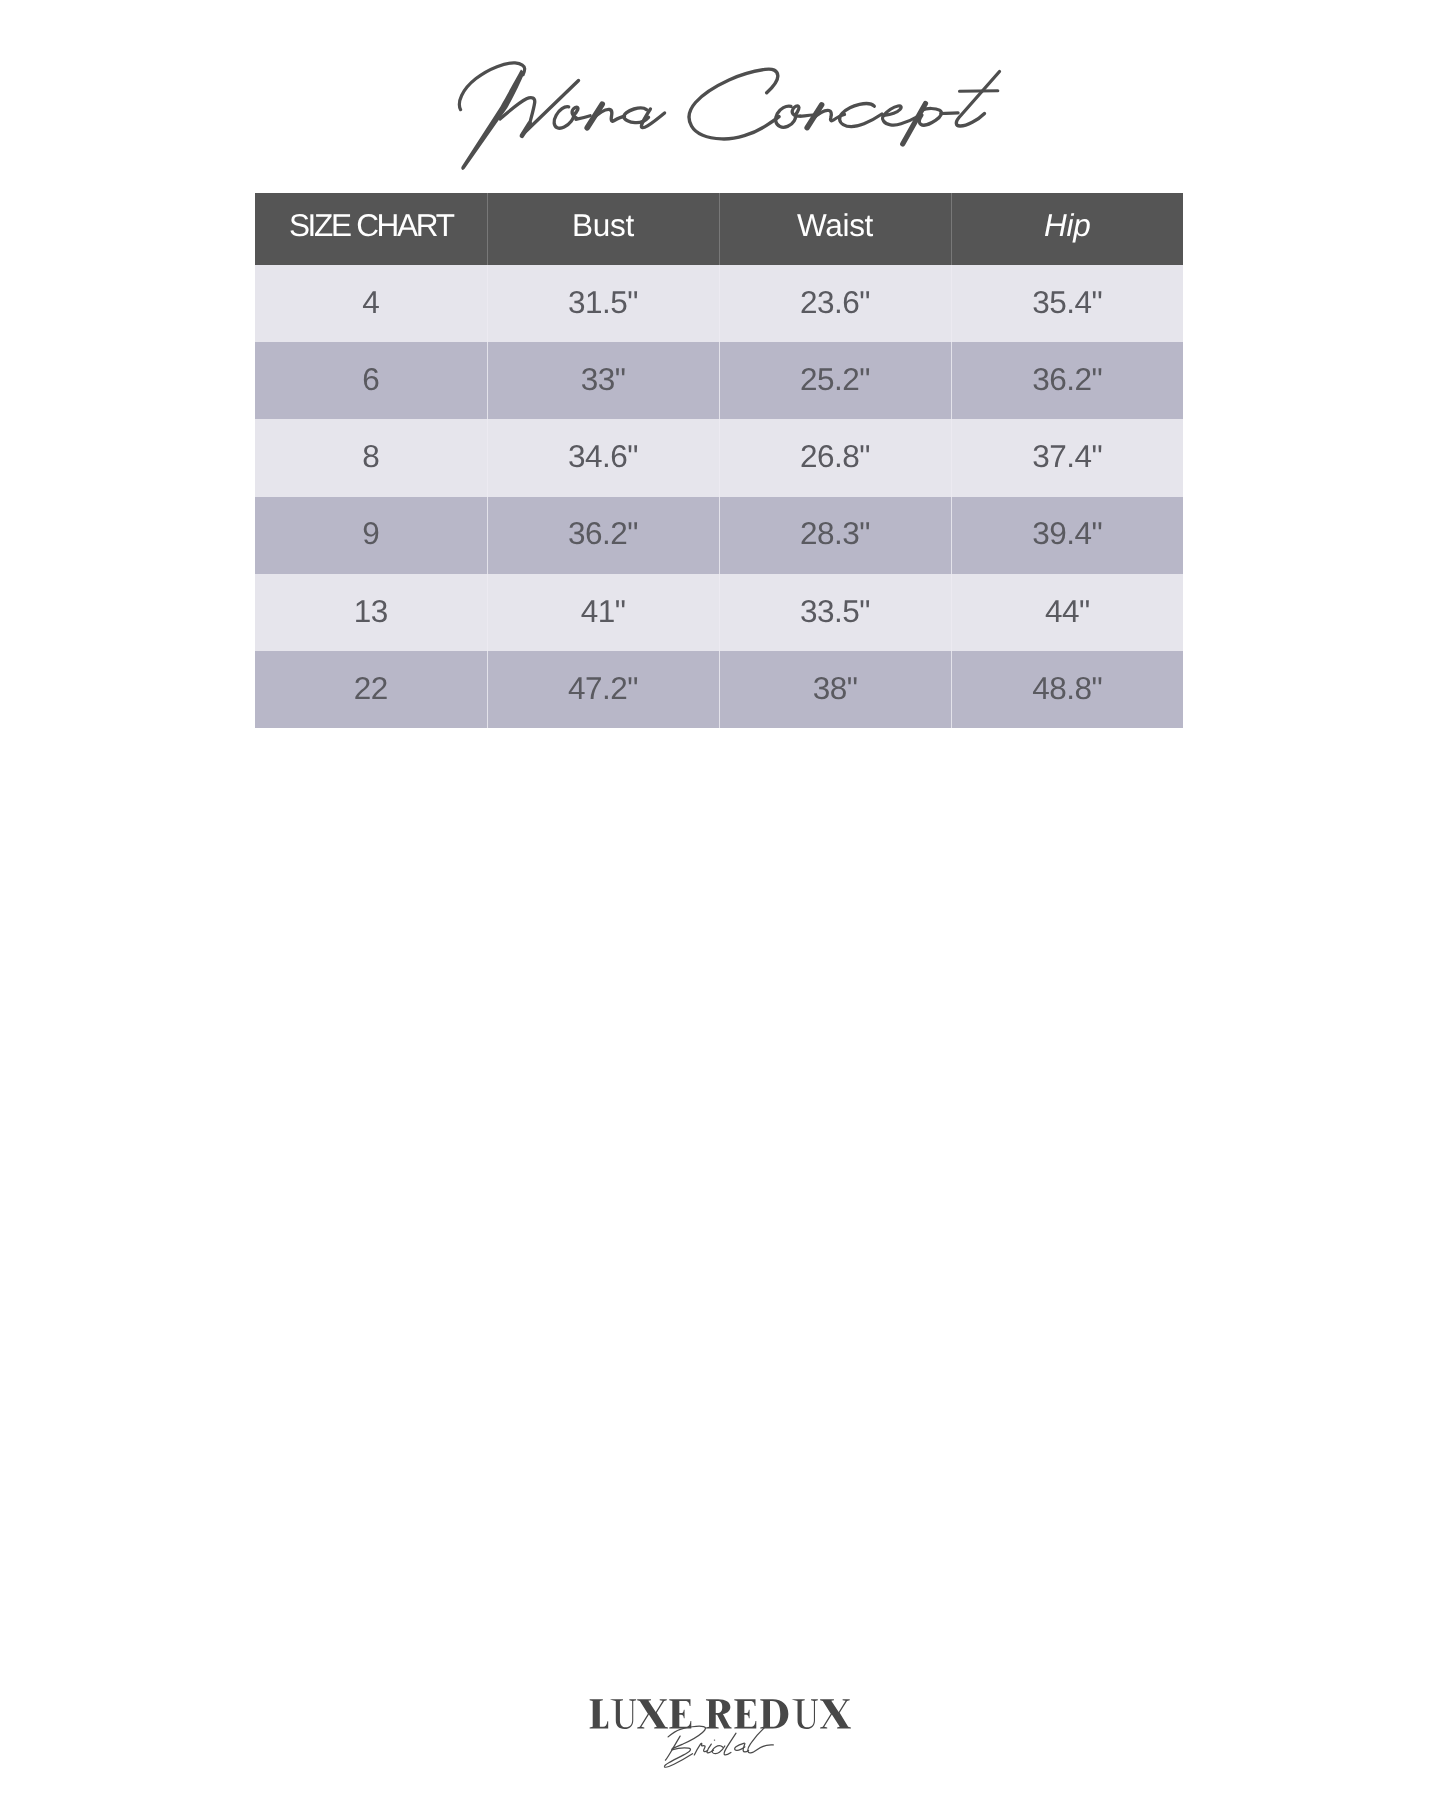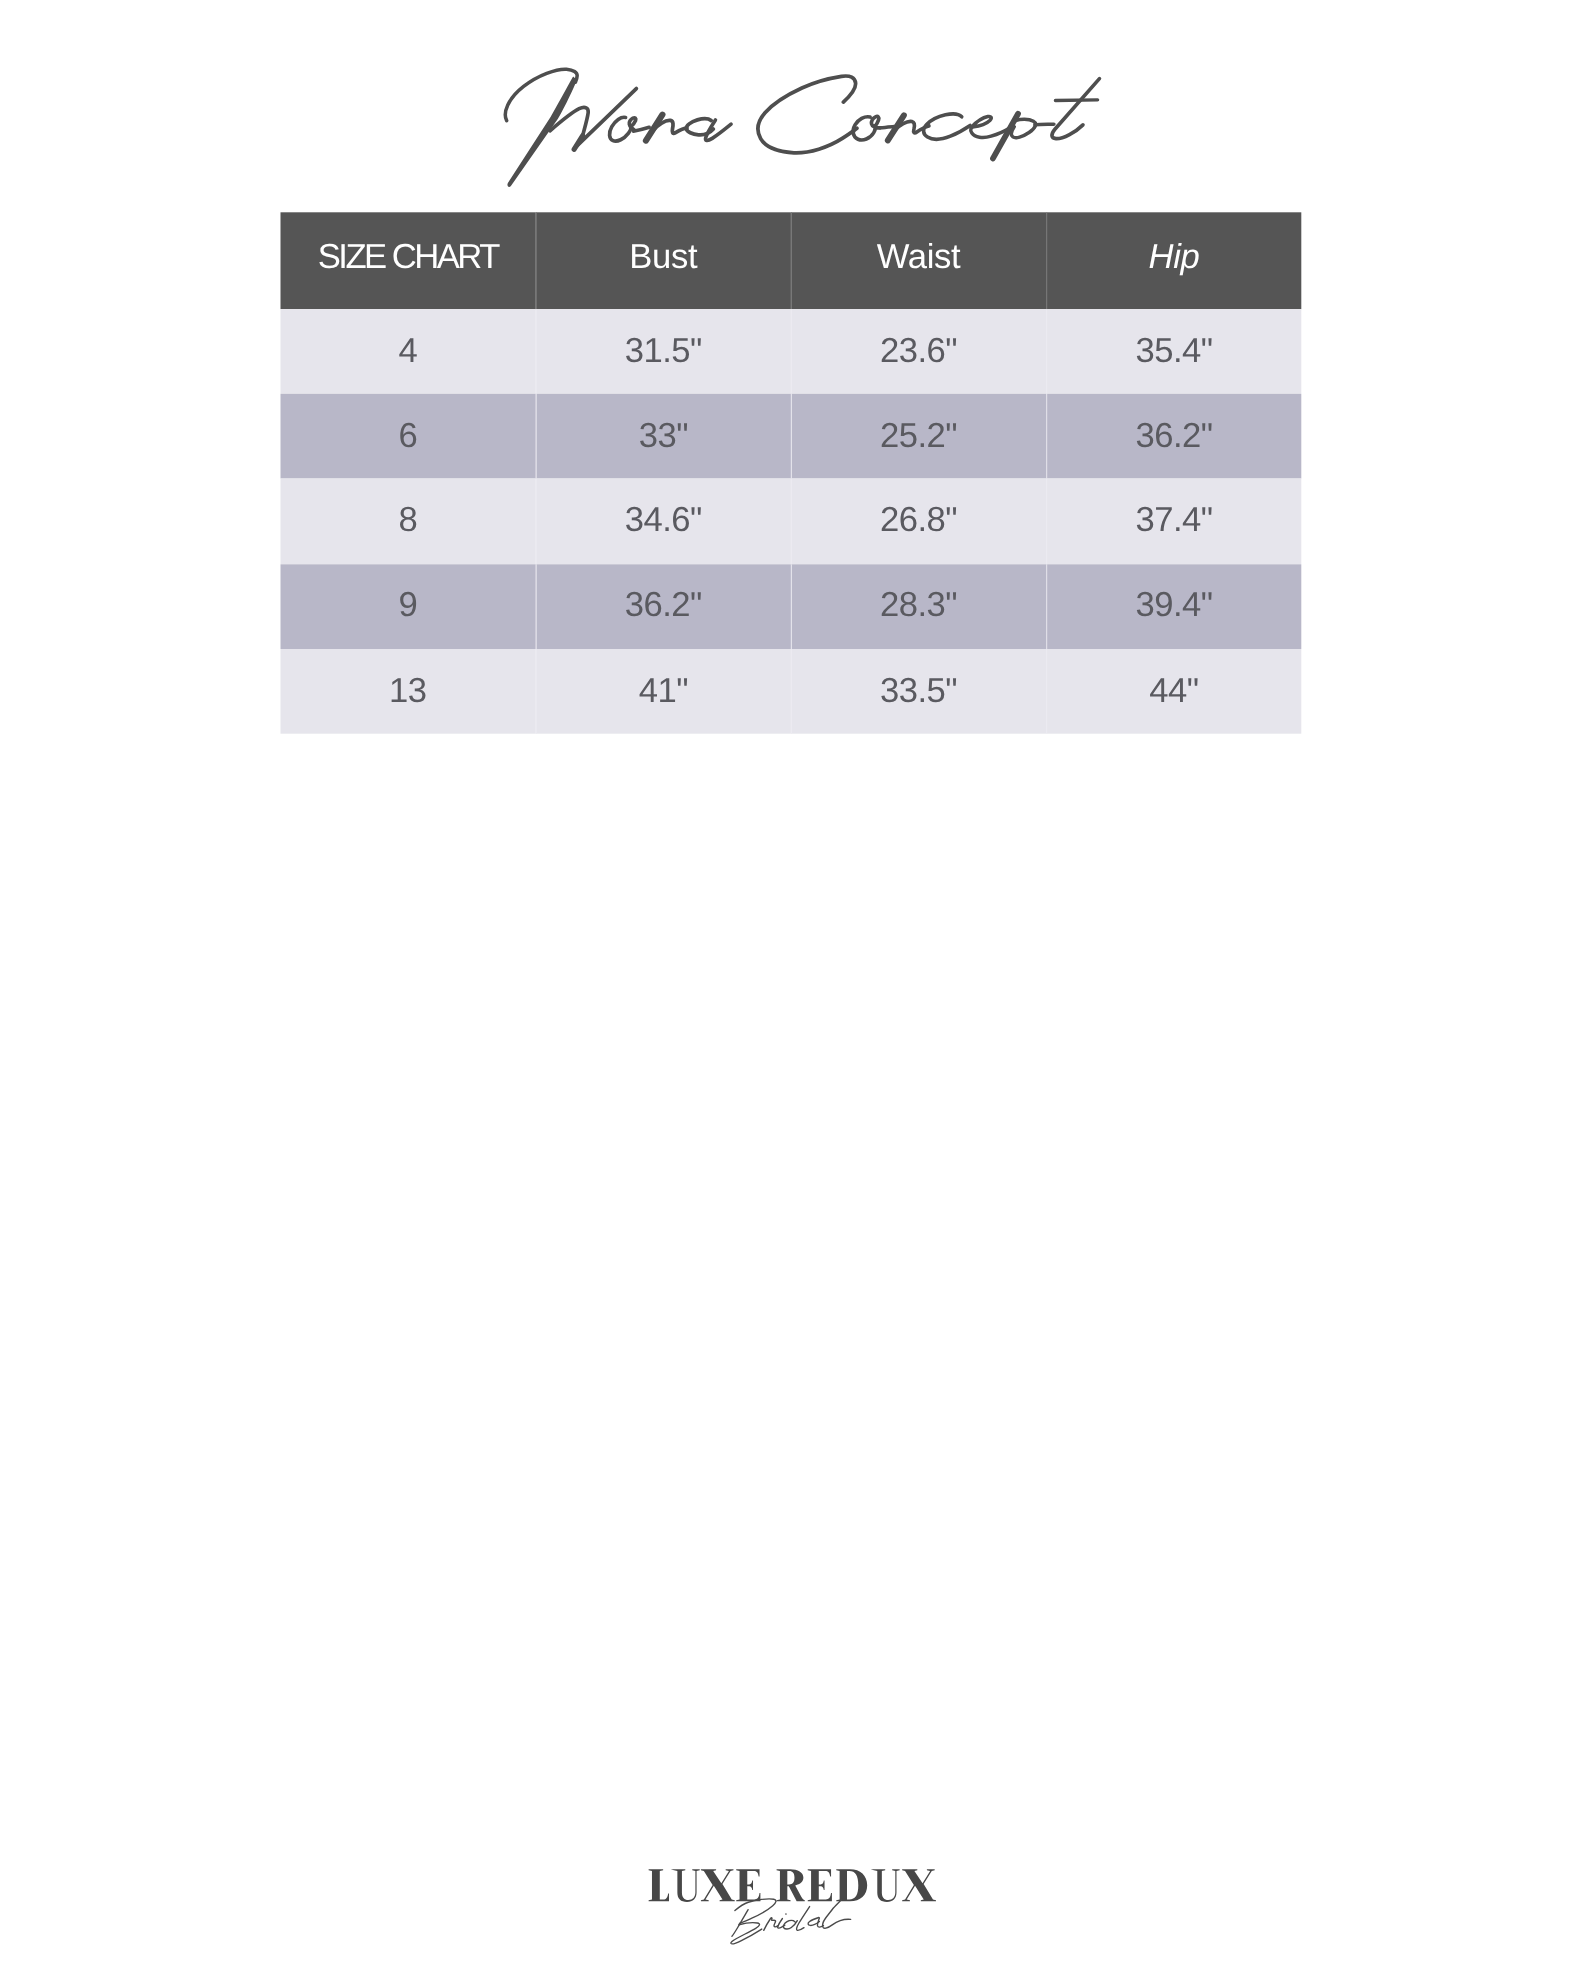--- a/index.html
+++ b/index.html
@@ -25,21 +25,21 @@
     left: 255px; top: 193px;
     width: 928px;
     border-collapse: collapse;
     table-layout: fixed;
   }
   .size-table th, .size-table td { padding: 0; margin: 0; text-align: center; vertical-align: middle; }
   .size-table thead th { line-height: 1; padding-bottom: 7px; }
   .size-table tbody td  { line-height: 1; padding-bottom: 2px; }
 
   .size-table thead th {
-    height: 88px;
+    height: 72px;
     background: #555555;
     color: #ffffff;
     font-weight: 400;
     font-size: 31.5px;
     letter-spacing: -0.3px;
     border-right: 1px solid #787878;
   }
   .size-table thead th:last-child { border-right: none; font-style: italic; }
   .size-table thead th.size-col { font-size: 31.5px; letter-spacing: -2.3px; }
 
@@ -149,20 +149,26 @@
           <td>9</td>
           <td>36.2"</td>
           <td>28.3"</td>
           <td>39.4"</td>
         </tr>
         <tr class="row-light">
           <td>13</td>
           <td>41"</td>
           <td>33.5"</td>
           <td>44"</td>
+        </tr>
+        <tr class="row-dark">
+          <td>22</td>
+          <td>47.2"</td>
+          <td>38"</td>
+          <td>48.8"</td>
         </tr>
       </tbody>
   </table>
 
   <div class="footer-logo">
     <div class="footer-wordmark">
       <svg width="261" height="29.8" viewBox="0 0 262 30.2" role="img" aria-label="LUXE REDUX">
         <title>LUXE REDUX</title>
         <g fill="#474747">
           <path d="M0.4 0.3 L13.8 0.3 L13.8 1.3 L10.7 2.0 L10.7 28.2 L14.0 28.2 C16.6 28.2 17.8 26.4 18.4 22.6 L19.2 22.6 L19.2 29.9 L0.4 29.9 L0.4 28.9 L3.5 28.2 L3.5 2.0 L0.4 1.3 Z"></path>

